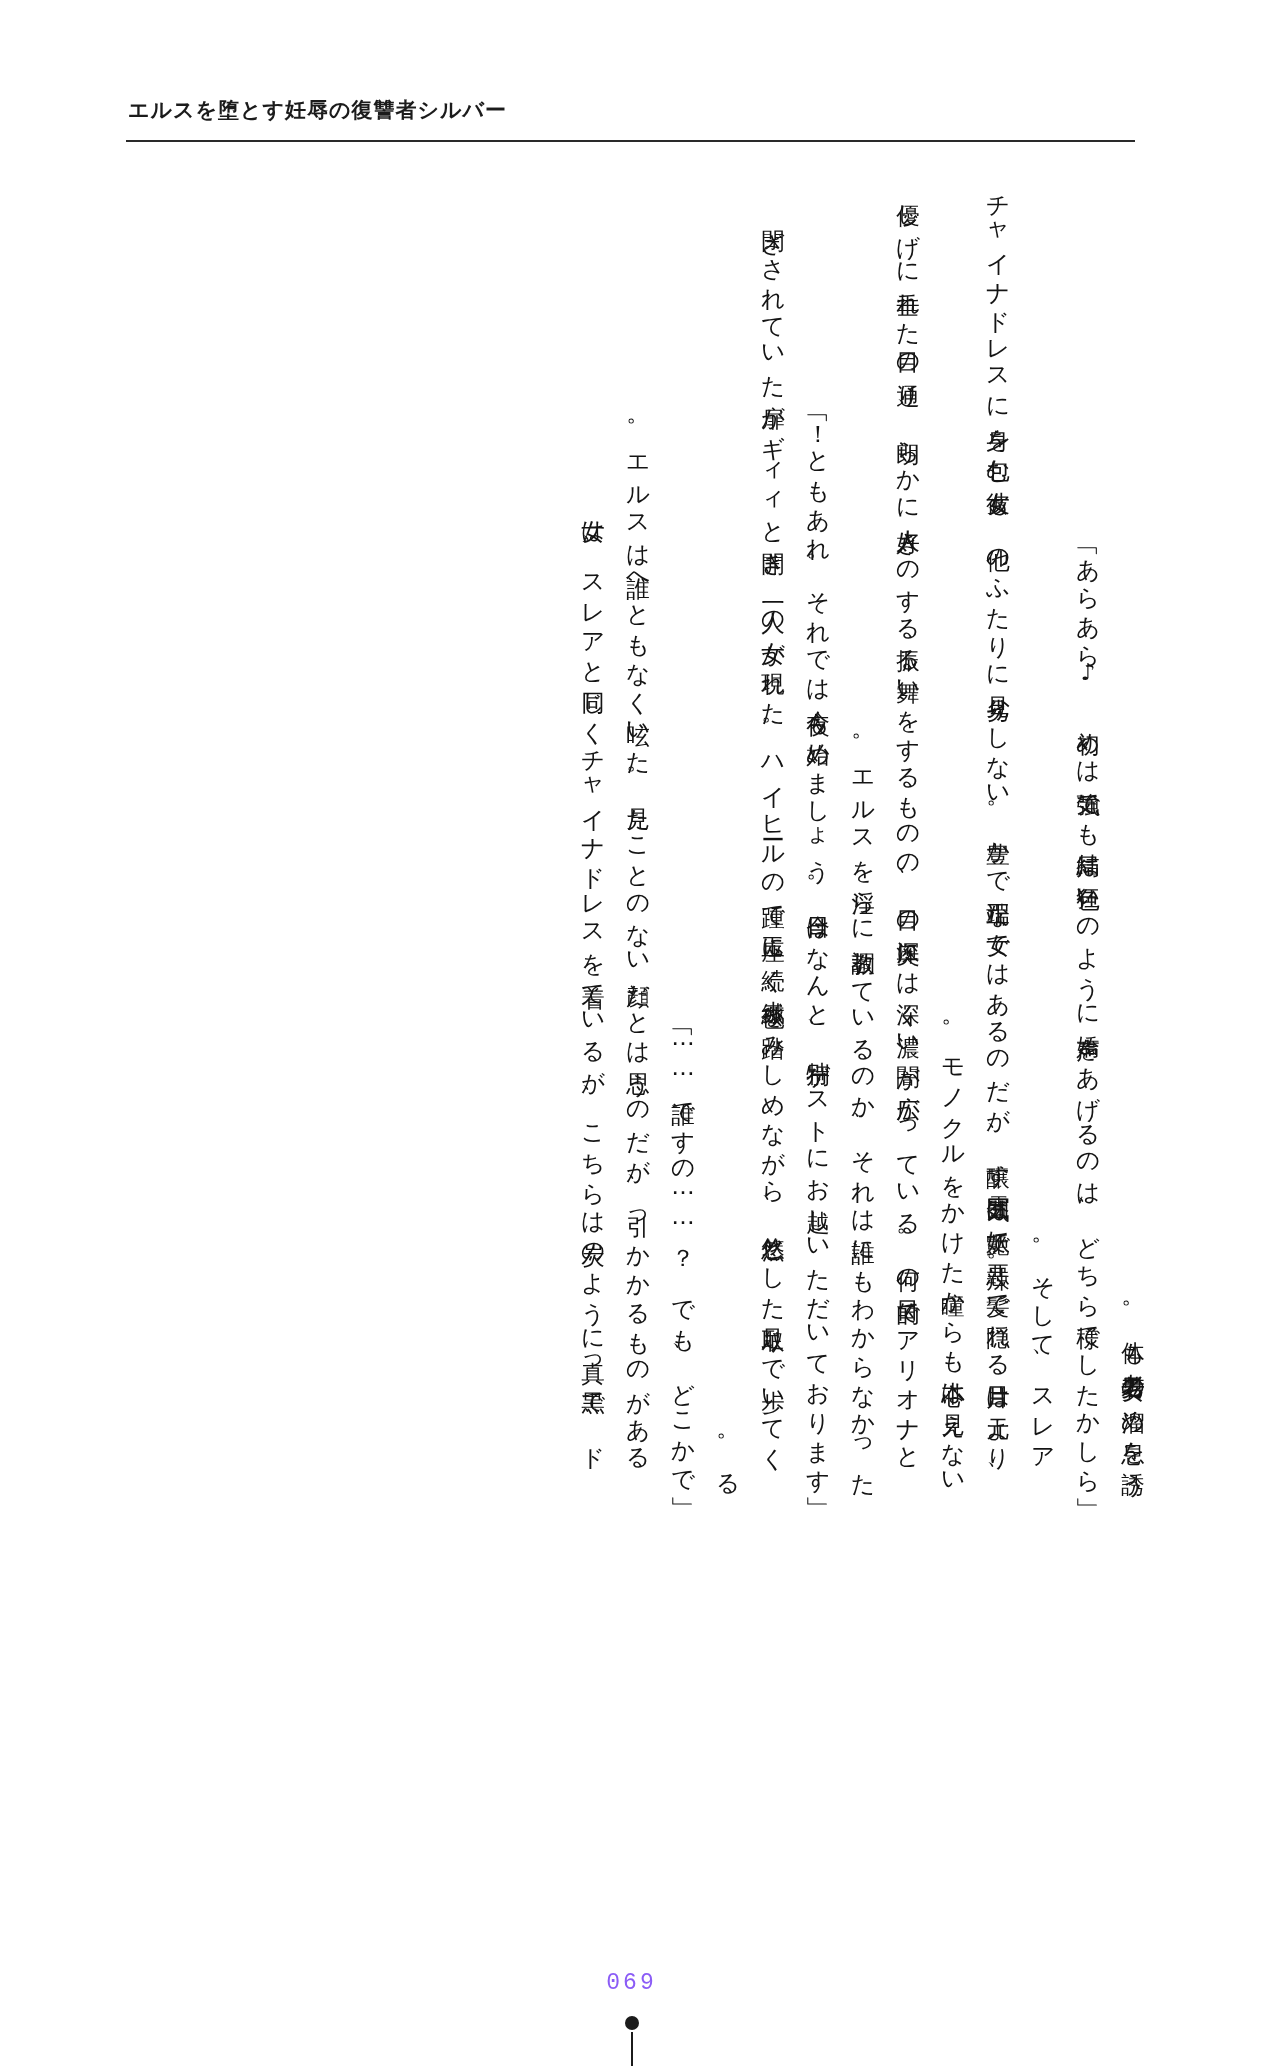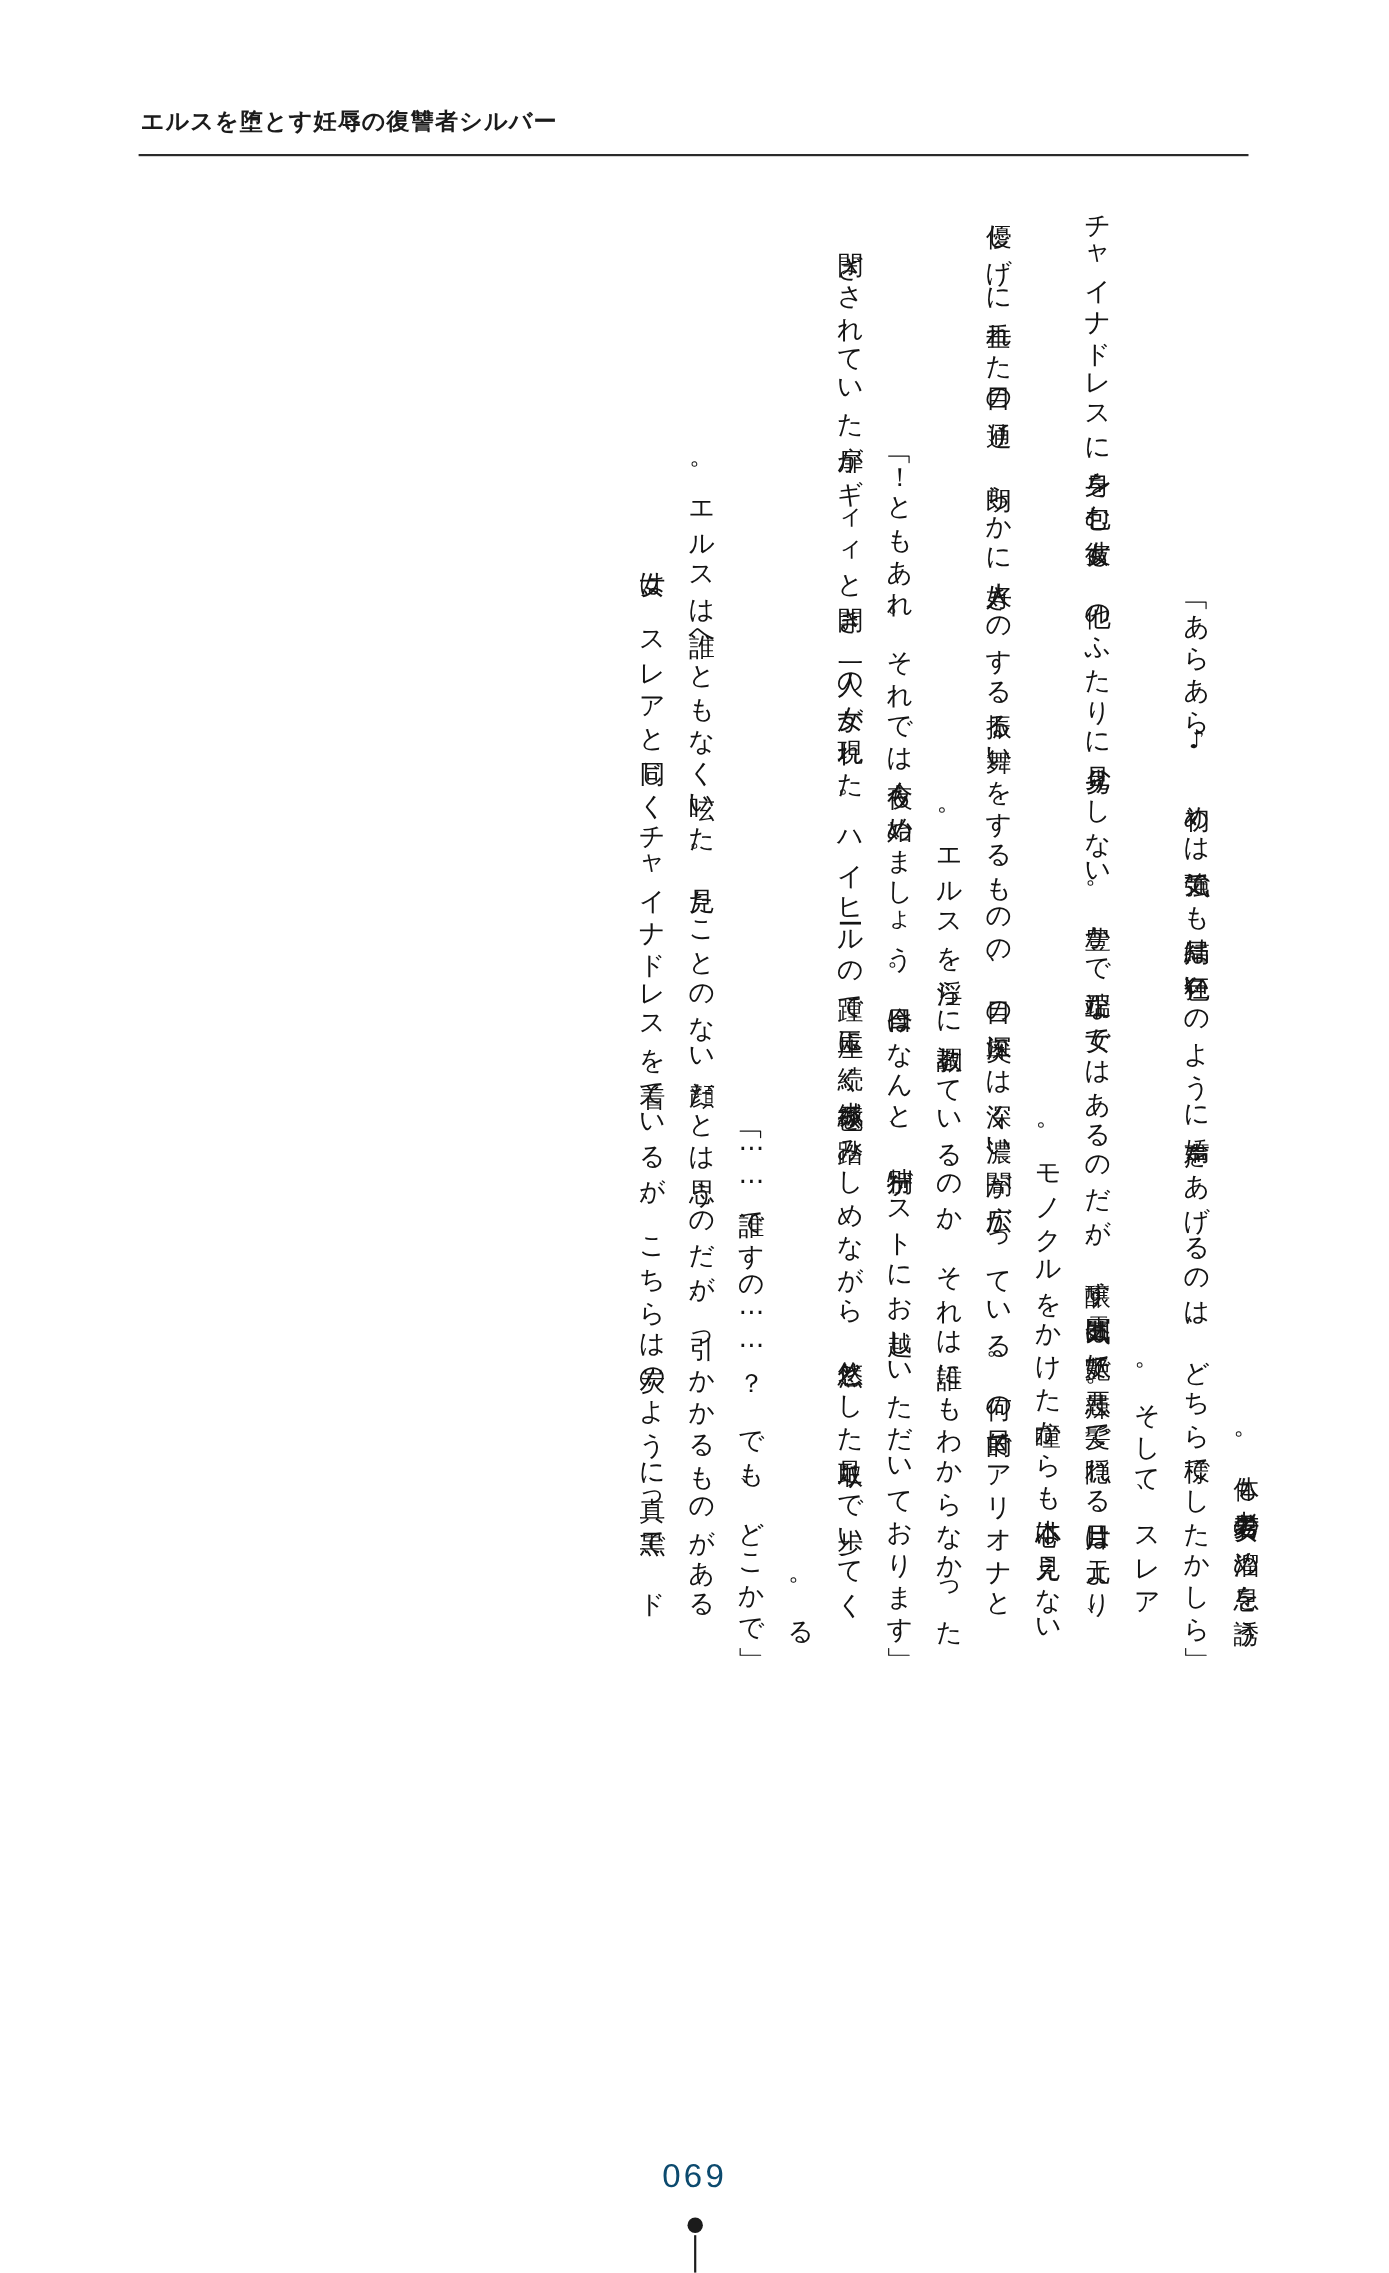--- a/index.html
+++ b/index.html
@@ -77,24 +77,24 @@
     text-indent: 25px;
   }
 
   
   .folio {
     position: absolute;
     bottom: 70px;
     left: 0;
     right: 0;
     text-align: center;
-    font-family: Liberation Sans, sans-serif;
-    font-size: 30px;
+    font-family: Liberation Mono, monospace;
+    font-size: 23px;
     letter-spacing: 3px;
-    color: #0c4a6e;
+    color: #8b5cf6;
   }
   .folio-mark {
     position: absolute;
     bottom: 36px;
     left: 50%;
     transform: translateX(-50%);
     width: 14px;
     height: 14px;
     border-radius: 50%;
     background: #1b1b1b;

